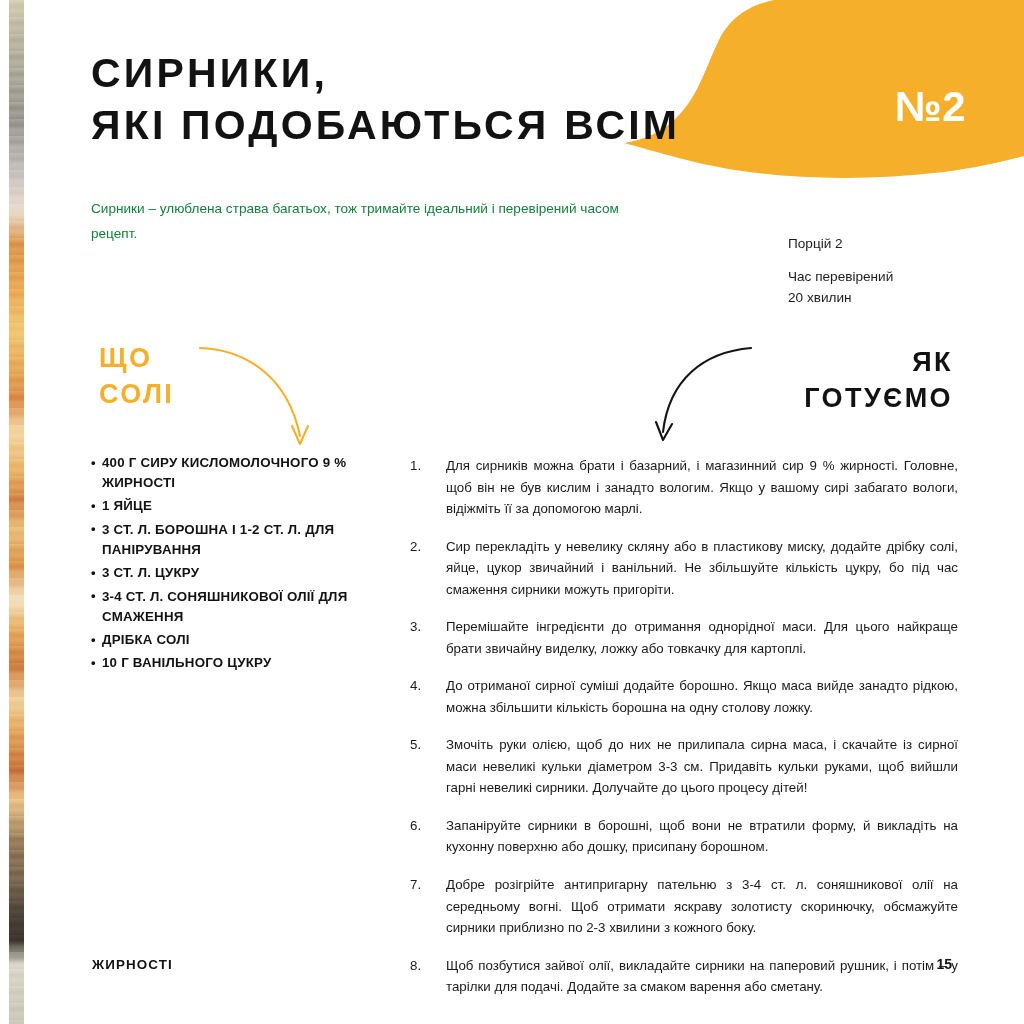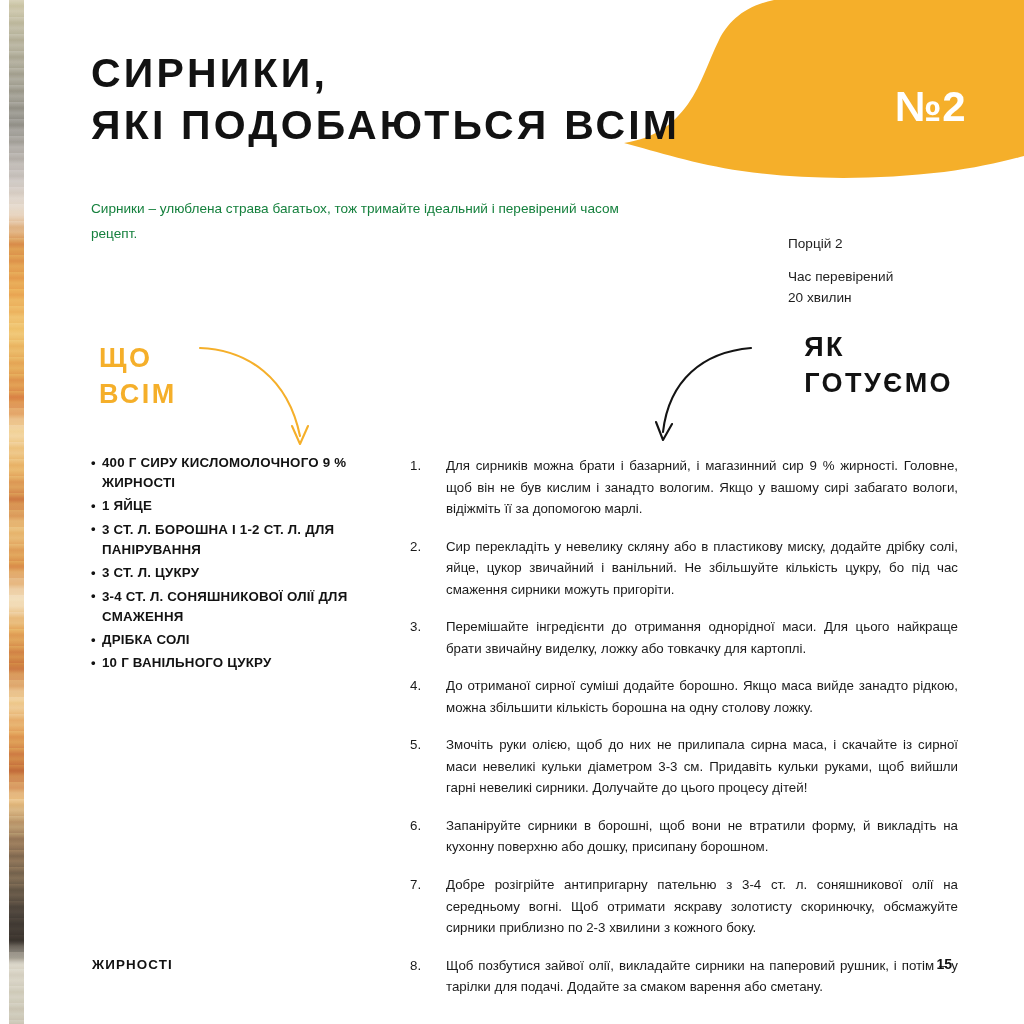--- a/index.html
+++ b/index.html
@@ -136,22 +136,23 @@
     line-height: 1.32;
     white-space: pre-line;
   }
   #ingredients-heading {
     left: 99px;
     top: 341px;
     color: #F5AF2A;
   }
   #steps-heading {
     right: 71px;
-    top: 330px;
-    color: #121212;
+    top: 345px;
+    color: #121212;
+    text-align: right;
   }
 
   
   #ingredients-arrow {
     position: absolute;
     left: 196px;
     top: 340px;
     width: 140px;
     height: 120px;
   }
@@ -254,21 +255,21 @@
   <p id="intro-text">Сирники – улюблена страва багатьох, тож тримайте ідеальний і перевірений часом рецепт.</p>
 
   <div id="meta-block">
     <div>Порцій 2</div>
     <div class="meta-gap"></div>
     <div>Час перевірений</div>
     <div>20 хвилин</div>
   </div>
 
   <h2 id="ingredients-heading" class="section-heading">ЩО
-ВСІМ</h2>
+СОЛІ</h2>
 
   <svg id="ingredients-arrow" viewBox="0 0 140 120">
     <path d="M 4 8 C 52 10 92 38 104 96" fill="none" stroke="#F5AF2A" stroke-width="2.1" stroke-linecap="round"></path>
     <path d="M 96 86 L 104 104 L 112 86" fill="none" stroke="#F5AF2A" stroke-width="2.1" stroke-linecap="round" stroke-linejoin="round"></path>
   </svg>
 
   <h2 id="steps-heading" class="section-heading">ЯК
 ГОТУЄМО</h2>
 
   <svg id="steps-arrow" viewBox="0 0 120 110">

